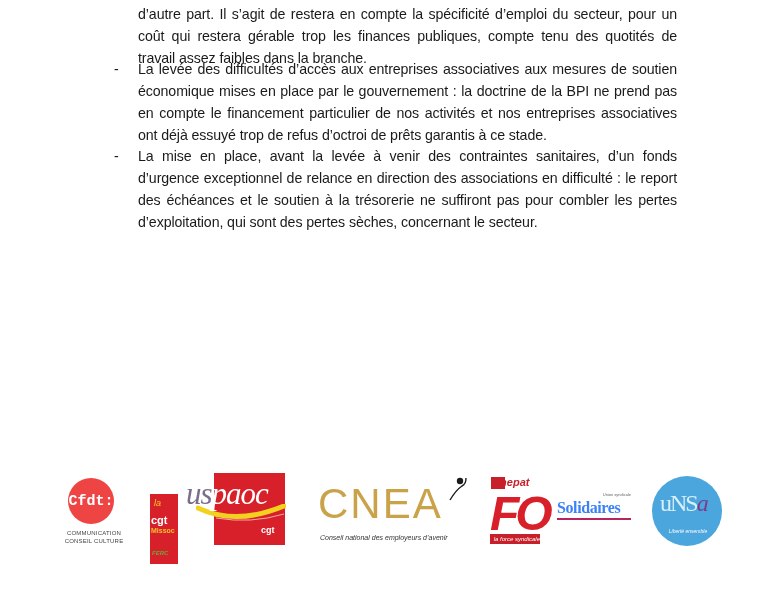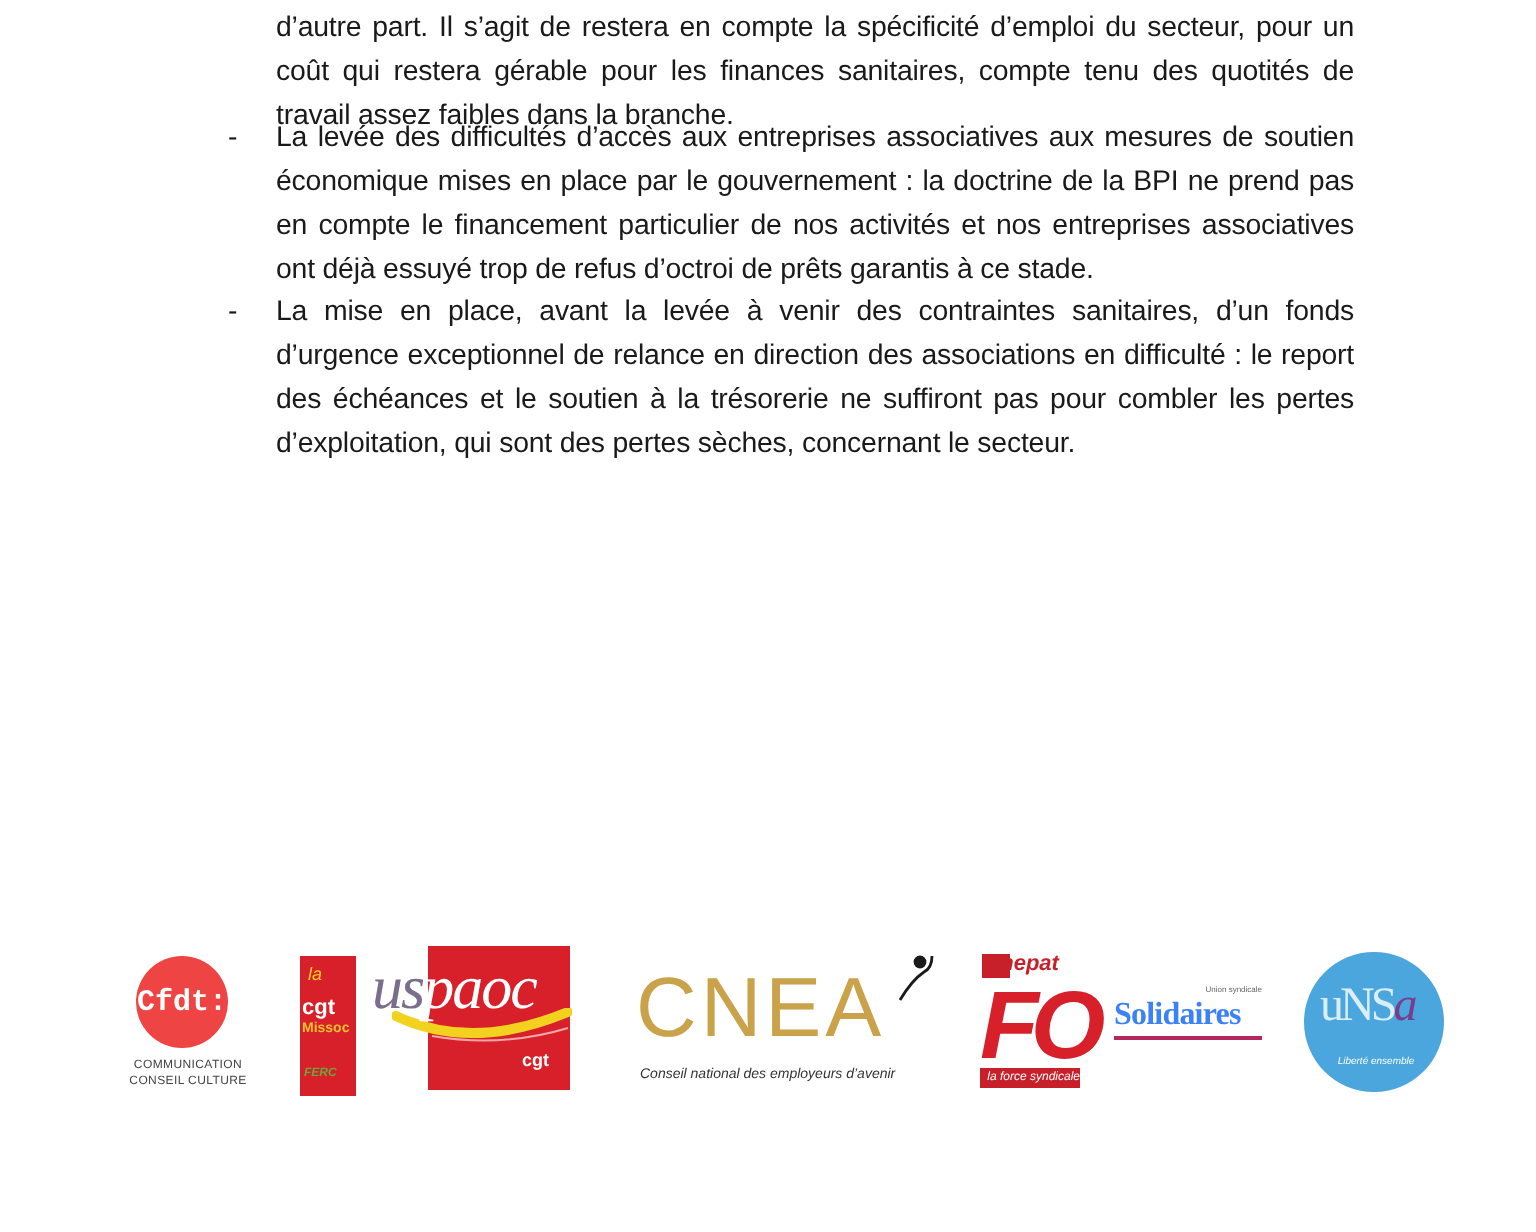--- a/index.html
+++ b/index.html
@@ -65,21 +65,21 @@
       font-family: Liberation Mono, monospace;
     }
     .cfdt .sub {
       position: absolute; left: 0; top: 51px; width: 60px;
       font-size: 6px; line-height: 8px; color: #444;
       text-align: center; letter-spacing: 0.2px;
       font-family: "Liberation Sans Narrow", "Liberation Sans", sans-serif;
     }
 
     
-    .cgt-missoc { left: 150px; top: 8px; width: 28px; height: 70px;
+    .cgt-missoc { left: 150px; top: 24px; width: 28px; height: 70px;
       background: #d8202a; }
     .cgt-missoc .la { position:absolute; left:4px; top:4px; font-size:9px; color:#f6d12a; font-style:italic; }
     .cgt-missoc .cgt { position:absolute; left:1px; top:20px; font-size:11px; font-weight:bold; color:#fff; }
     .cgt-missoc .ms { position:absolute; left:1px; top:33px; font-size:7px; font-weight:bold; color:#f3c02e; }
     .cgt-missoc .ferc { position:absolute; left:2px; top:56px; font-size:6px; font-weight:bold; color:#6aa83a; font-style:italic; }
 
     
     .uspaoc-box { left: 214px; top: 3px; width: 71px; height: 72px; background: #d8202a; }
     .uspaoc-text {
       left: 186px; top: 6px;
@@ -124,21 +124,21 @@
     .unsa .a { color: #7a3c8c; font-style: italic; }
     .unsa .tag { position:absolute; left: 12px; top: 52px; width: 48px; font-size: 5px; color: #ffffff; font-style: italic; text-align:center; }
   </style>
 </head>
 <body>
 
 <div class="page">
 
   <div class="text bullet" style="top:3px;">
     <div style="text-align:justify; text-align-last:justify;">d’autre part. Il s’agit de restera en compte la spécificité d’emploi du secteur, pour un</div>
-    <div style="text-align:justify; text-align-last:justify;">coût qui restera gérable pour les finances sanitaires, compte tenu des quotités de</div>
+    <div style="text-align:justify; text-align-last:justify;">coût qui restera gérable trop les finances publiques, compte tenu des quotités de</div>
     <div>travail assez faibles dans la branche.</div>
   </div>
 
   <div class="text bullet" style="top:58px;">
     <span class="dash">-</span>
     <div class="justify-last">La levée des difficultés d’accès aux entreprises associatives aux mesures de soutien économique mises en place par le gouvernement : la doctrine de la BPI ne prend pas en compte le financement particulier de nos activités et nos entreprises associatives ont déjà essuyé trop de refus d’octroi de prêts garantis à ce stade.</div>
   </div>
 
   <div class="text bullet" style="top:145px;">
     <span class="dash">-</span>

